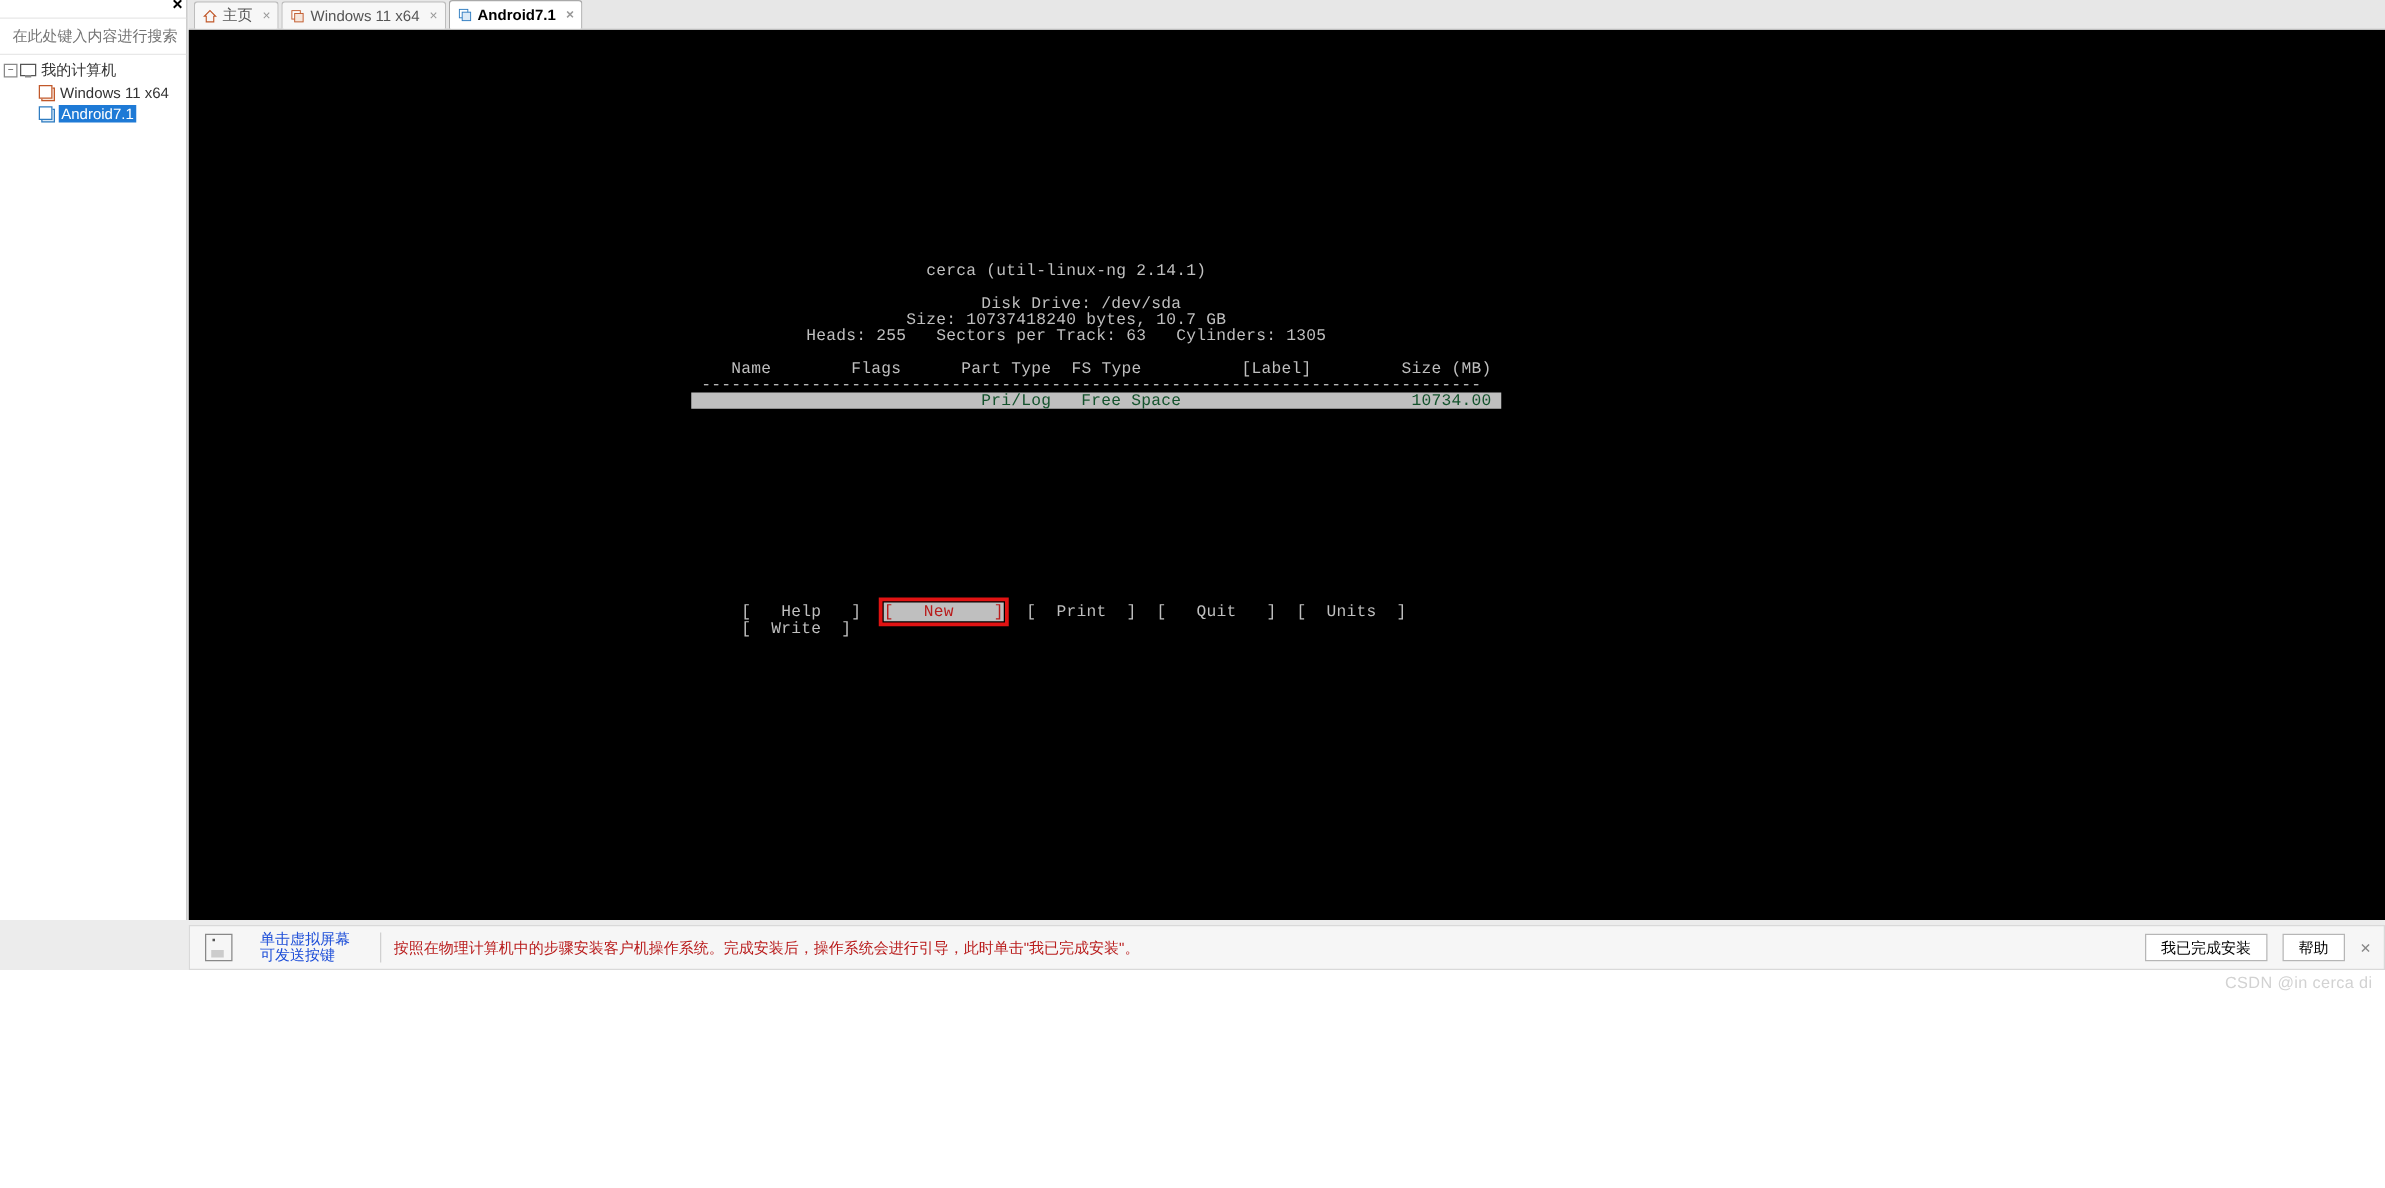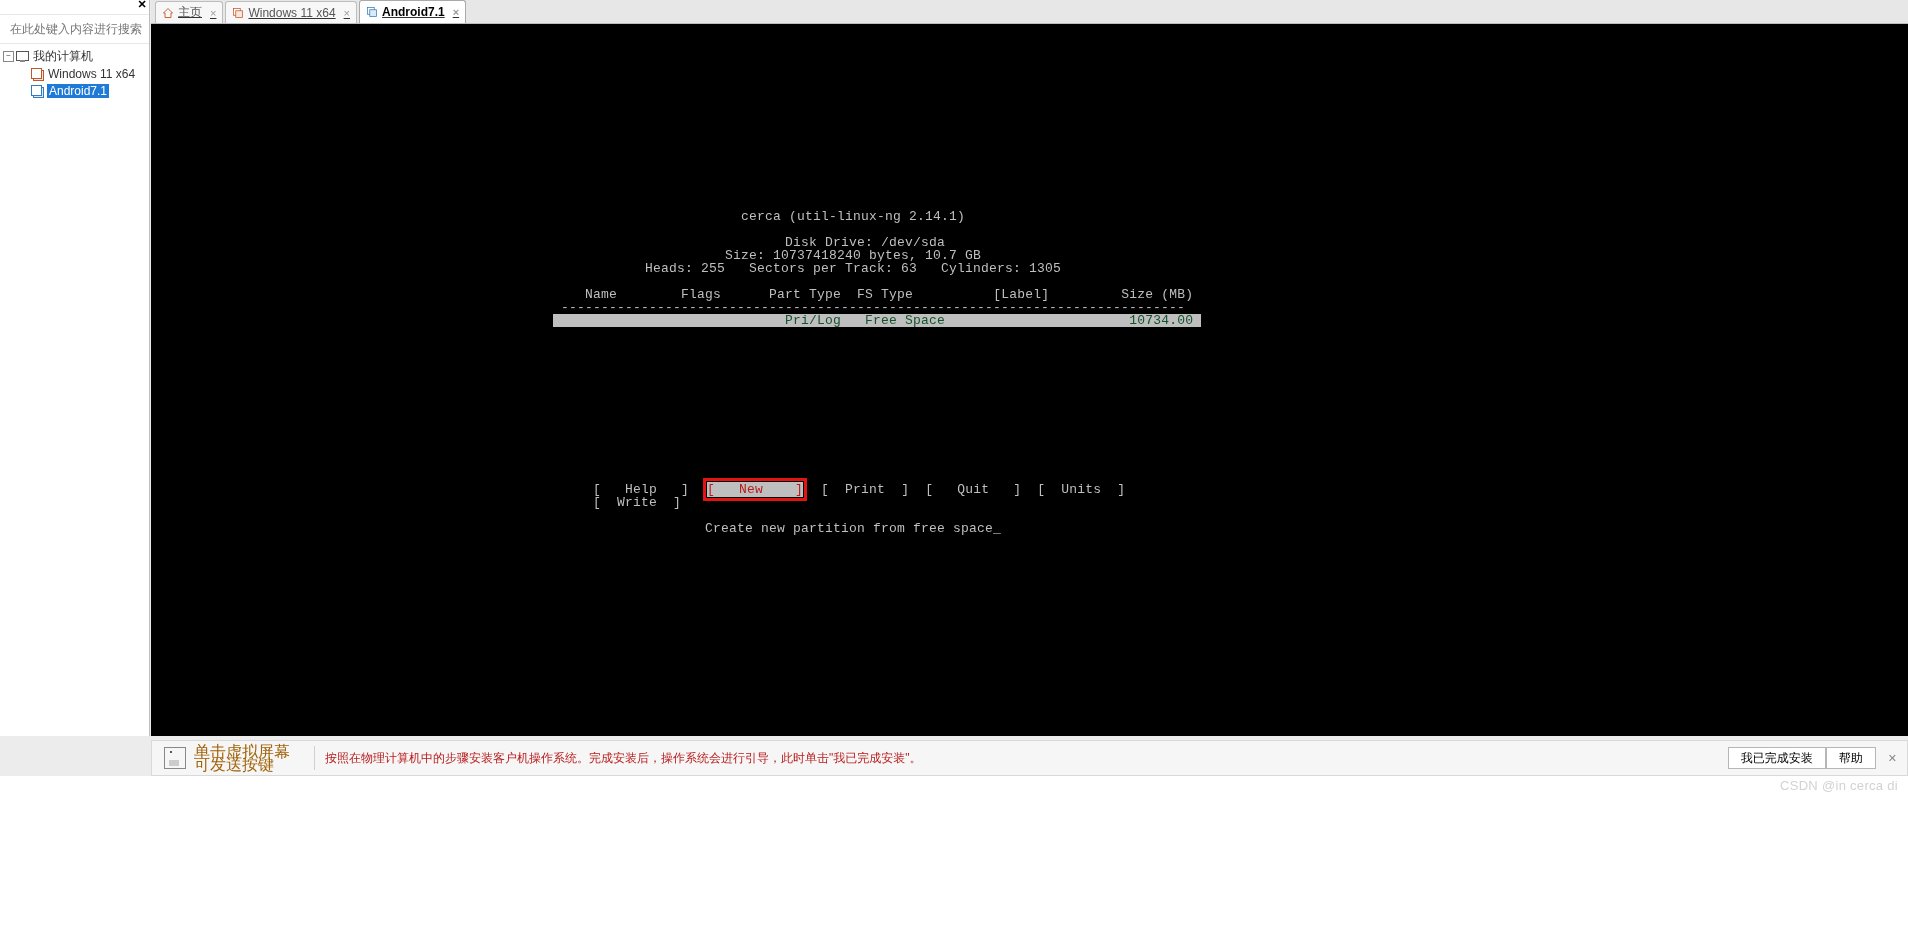--- a/index.html
+++ b/index.html
@@ -148,21 +148,20 @@
     background: #e7e7e7;
   }
   .tabbar {
     height: 24px;
     display: flex;
     align-items: flex-end;
     padding-left: 4px;
     background: #e7e7e7;
     border-bottom: 1px solid #bdbdbd;
     box-sizing: border-box;
-    text-decoration: underline;
   }
   .tab {
     display: flex;
     align-items: center;
     height: 21px;
     padding: 0 6px;
     margin-right: 2px;
     border: 1px solid #bdbdbd;
     border-bottom: none;
     border-radius: 3px 3px 0 0;
@@ -254,26 +253,26 @@
   }
   .hint-icon::before {
     content:""; position:absolute; left:5px; top:3px; width:2px; height:2px; background:#555;
   }
   .hint-icon::after {
     content:""; position:absolute; left:4px; bottom:2px; width:10px; height:6px; background:#ccc;
   }
   .hintbar .hint-left {
     display: flex; align-items: center;
   }
-  .hint-twolines { line-height: 13px; font-size: 16px; color: #a16207; margin-right: 14px; }
+  .hint-twolines { line-height: 13px; font-size: 12px; color: #1d4ed8; margin-right: 14px; margin-left: 14px; }
   .hintbar .divider {
     width: 1px; height: 24px; background: #d0d0d0; margin: 0 10px;
   }
   .hint-main { flex: 1 1 auto; color: #b91c1c; }
-  .hint-btns { display: flex; gap: 0; }
+  .hint-btns { display: flex; gap: 12px; }
   .hint-btns button {
     height: 22px;
     padding: 0 12px;
     border: 1px solid #b6b6b6;
     background: #fff;
     font-size: 12px;
     cursor: pointer;
   }
   .hint-close {
     margin-left: 10px;
@@ -388,21 +387,20 @@
       <div class="ln"> ------------------------------------------------------------------------------</div>
 
       <div class="ln"><span class="partline">                             <span>Pri/Log</span>   <span>Free Space</span>                       <span>10734.00</span> </span></div>
 
       <div style="height:156px"></div>
 
       <div class="ln cf-btnrow">     [   <span>Help</span>   ]  <span class="red-outline"><span class="cf-sel">[   <span>New</span>    ]</span></span>  [  <span>Print</span>  ]  [   <span>Quit</span>   ]  [  <span>Units</span>  ]</div>
 
       <div class="ln cf-btnrow" style="text-align:left">     [  <span>Write</span>  ]</div>
       <div class="ln">&nbsp;</div>
-      <div class="ln center cursor-blink"><span>Create new partition from free space</span></div>
     </div>
   </div>
 </div>
 
 <div class="hintbar">
   <div class="hint-left">
     <span class="hint-icon"></span>
     <div class="hint-twolines">
       <div>单击虚拟屏幕</div>
       <div>可发送按键</div>

